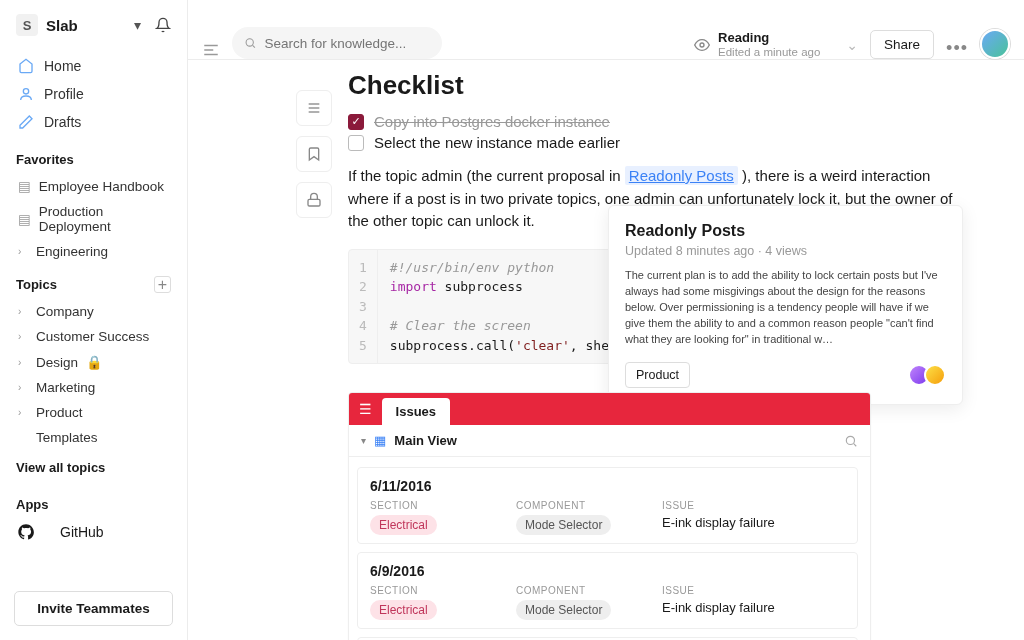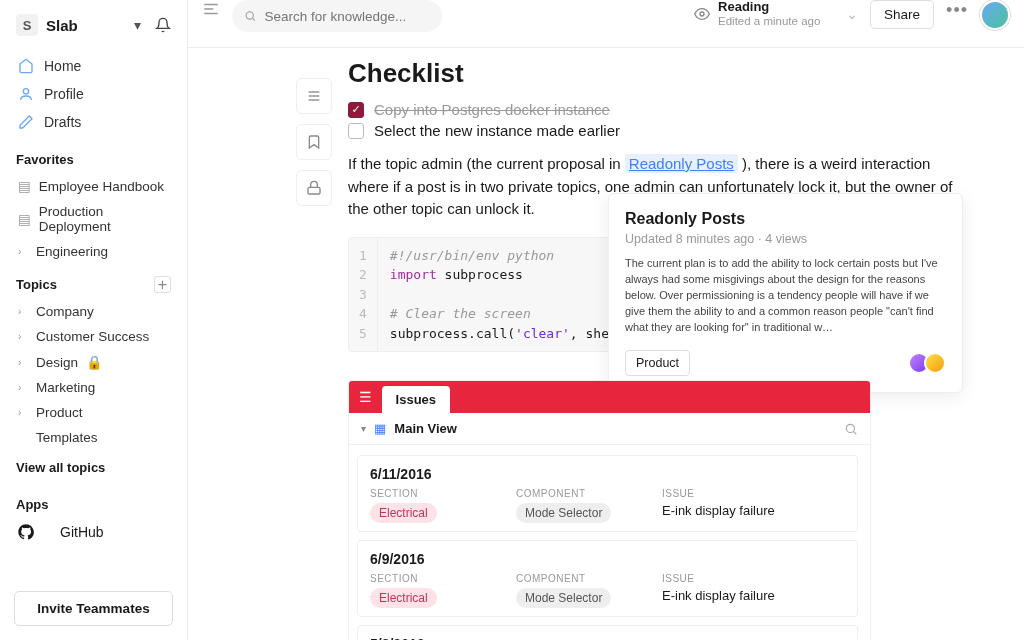--- a/index.html
+++ b/index.html
@@ -23,21 +23,21 @@
 .tree-item { display: flex; align-items: center; gap: 8px; padding: 5px 10px; color: #333; cursor: pointer; font-size: 13.5px; }
 .tree-item .chev { color: #999; font-size: 10px; width: 10px; }
 .tree-item .doc-icn { color: #999; }
 .view-all { padding: 10px 16px; font-weight: 700; font-size: 13px; }
 .apps-row { display: flex; align-items: center; gap: 26px; padding: 6px 18px; text-align: center; }
 .spacer { flex: 1; }
 .invite-btn { margin: 8px 14px 4px 14px; border: 1px solid #ddd; border-radius: 5px; padding: 9px 4px; text-align: center; font-size: 13.5px; font-weight: 600; cursor: pointer; }
 
 
 .main { flex: 1; display: flex; flex-direction: column; min-width: 0; }
-.topbar { height: 48px; border-bottom: 1px solid #ececec; display: flex; align-items: flex-start; padding: 0 14px; gap: 12px; }
+.topbar { height: 60px; border-bottom: 1px solid #ececec; display: flex; align-items: flex-end; padding: 0 14px; gap: 12px; }
 .burger { color: #999; cursor: pointer; }
 .search { flex: 0 0 210px; background: #f5f5f5; border-radius: 18px; height: 32px; display: flex; align-items: center; padding: 0 12px; color: #999; gap: 8px; }
 .search input { border: none; background: transparent; outline: none; font-size: 13.5px; color: #555; width: 100%; }
 .top-spacer { flex: 1; }
 .status { display: flex; align-items: center; gap: 8px; cursor: pointer; }
 .status .eye { color: #888; }
 .status-text { line-height: 1.15; }
 .status-title { font-weight: 700; font-size: 13px; }
 .status-sub { font-size: 11.5px; color: #999; }
 .status-caret { color: #bbb; margin-left: 18px; }
@@ -58,21 +58,21 @@
 .doc a { color: #3b82f6; }
 .para { margin-top: 14px; font-size: 15px; line-height: 1.5; max-width: 610px; }
 .ro-link { background: #e8f0ff; color: #3b82f6; padding: 1px 4px; border-radius: 2px; }
 
 .codeblock { margin-top: 16px; background: #f7f7f7; border: 1px solid #eee; border-radius: 4px; display: flex; font-family: "SFMono-Regular", Menlo, monospace; font-size: 13px; max-width: 510px; }
 .gutter { padding: 8px 10px; color: #bbb; text-align: right; border-right: 1px solid #eee; }
 .gutter div { line-height: 1.5; }
 .code { padding: 8px 12px; line-height: 1.5; white-space: pre; }
 .cm { color: #999; font-style: italic; }
 .kw { color: #a626a4; }
-.str { color: #6d28d9; }
+.str { color: #7f1d1d; }
 .bl { color: #986801; }
 
 
 .popover { position: absolute; left: 420px; top: 145px; width: 355px; background: #fff; border: 1px solid #eee; border-radius: 6px; box-shadow: 0 4px 18px rgba(0,0,0,0.08); padding: 16px; }
 .pop-title { font-weight: 700; font-size: 16px; margin-bottom: 4px; }
 .pop-meta { font-size: 12.5px; color: #999; margin-bottom: 10px; }
 .pop-body { font-size: 11px; line-height: 1.45; color: #444; margin-bottom: 14px; }
 .pop-footer { display: flex; align-items: center; }
 .pop-chip { border: 1px solid #ddd; border-radius: 4px; padding: 5px 10px; font-size: 12.5px; }
 .pop-avatars { margin-left: auto; display: flex; }

